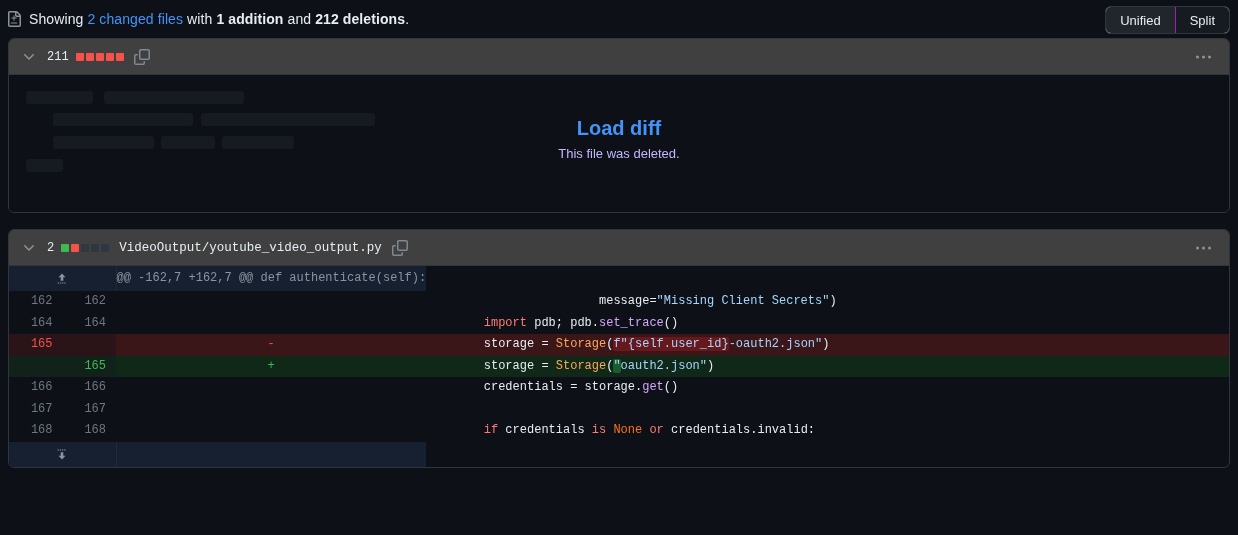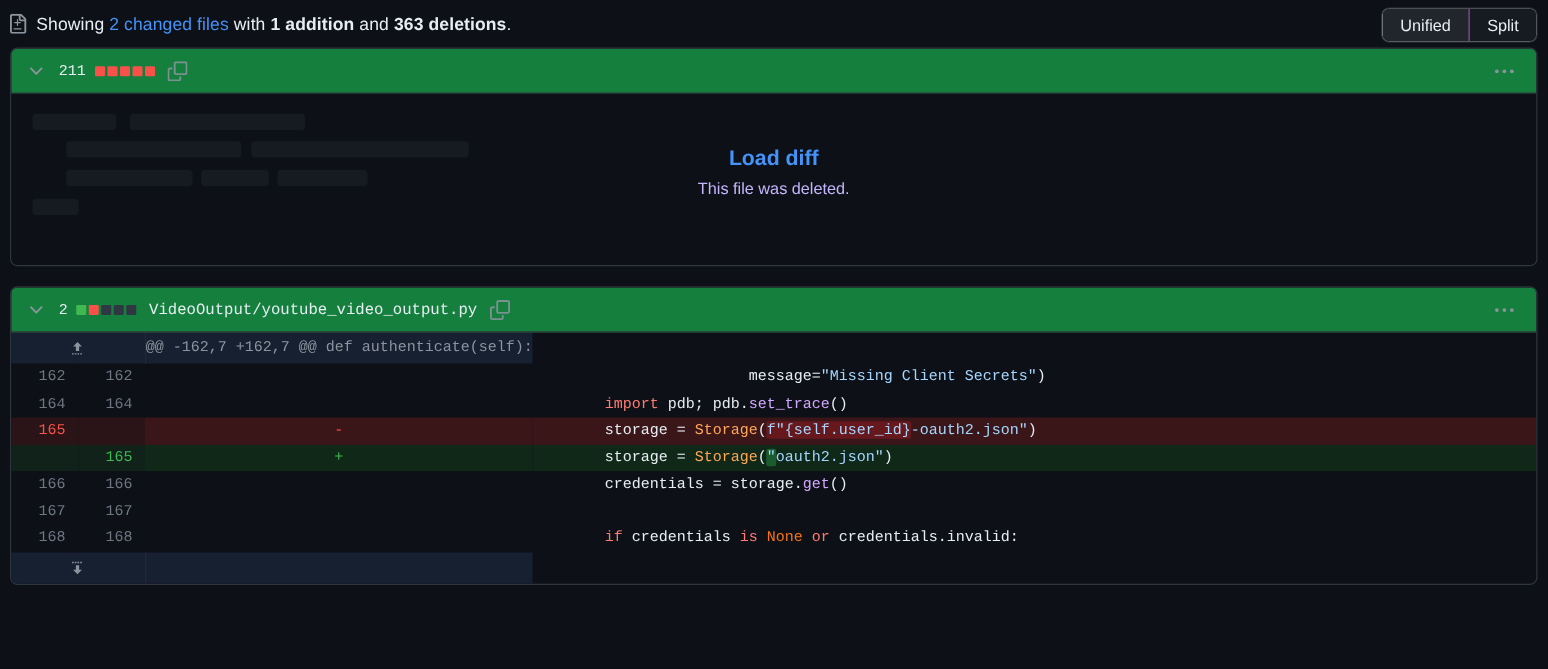--- a/index.html
+++ b/index.html
@@ -60,21 +60,21 @@
     border: 1px solid #30363d;
     border-radius: 6px;
     background: #0d1117;
     overflow: hidden;
   }
   .file-header {
     height: 36px;
     display: flex;
     align-items: center;
     padding: 0 10px 0 12px;
-    background: #15803d;
+    background: #404040;
     border-bottom: 1px solid #30363d;
     position: relative;
   }
   .chevron { width: 16px; height: 16px; flex: 0 0 16px; margin-right: 10px; cursor: pointer; }
   .change-count {
     font-family: "Liberation Mono", monospace;
     font-size: 12px;
     color: #e6edf3;
     margin-right: 7px;
   }
@@ -111,21 +111,21 @@
   }
   .skeleton { position: absolute; left: 0; top: 0; width: 100%; height: 100%; }
   .sk { position: absolute; background: #161b22; border-radius: 3px; height: 13px; }
   .load-wrap {
     position: absolute;
     left: 0; right: 0; top: 42px;
     text-align: center;
   }
   .load-diff {
     color: #4493f8;
-    font-size: 17px;
+    font-size: 20px;
     font-weight: bold;
     cursor: pointer;
     display: inline-block;
   }
   .load-note { color: #c4b5fd; font-size: 13px; margin-top: 6px; }
 
   
   .diff-table {
     width: 100%;
     border-collapse: collapse;
@@ -205,21 +205,21 @@
 
 <div class="page">
 
   <div class="summary-bar">
     <span class="file-diff-icon">
       <svg viewBox="0 0 16 16" width="16" height="16" fill="#8b949e" aria-hidden="true">
         <path d="M2 1.75C2 .784 2.784 0 3.75 0h6.586c.464 0 .909.184 1.237.513l2.914 2.914c.329.328.513.773.513 1.237v9.586A1.75 1.75 0 0 1 13.25 16h-9.5A1.75 1.75 0 0 1 2 14.25Zm1.75-.25a.25.25 0 0 0-.25.25v12.5c0 .138.112.25.25.25h9.5a.25.25 0 0 0 .25-.25V6h-2.75A1.75 1.75 0 0 1 9 4.25V1.5Zm6.75.062V4.25c0 .138.112.25.25.25h2.688l-.011-.013-2.914-2.914Z"></path>
         <path d="M8 4.25a.5.5 0 0 1 .5.5V6.5h1.75a.5.5 0 0 1 0 1H8.5v1.75a.5.5 0 0 1-1 0V7.5H5.75a.5.5 0 0 1 0-1H7.5V4.75a.5.5 0 0 1 .5-.5ZM5.25 11.5h5.5a.5.5 0 0 1 0 1h-5.5a.5.5 0 0 1 0-1Z"></path>
       </svg>
     </span>
-    <span class="summary-text"><span>Showing </span><span class="link">2 changed files</span><span> with </span><span class="strong">1 addition</span><span> and </span><span class="strong">363 deletions</span><span>.</span></span>
+    <span class="summary-text"><span>Showing </span><span class="link">2 changed files</span><span> with </span><span class="strong">1 addition</span><span> and </span><span class="strong">212 deletions</span><span>.</span></span>
 
     <div class="view-toggle">
       <button class="left">Unified</button>
       <button class="right">Split</button>
     </div>
   </div>
 
   <div class="file-card">
     <div class="file-header">
       <span class="chevron">

